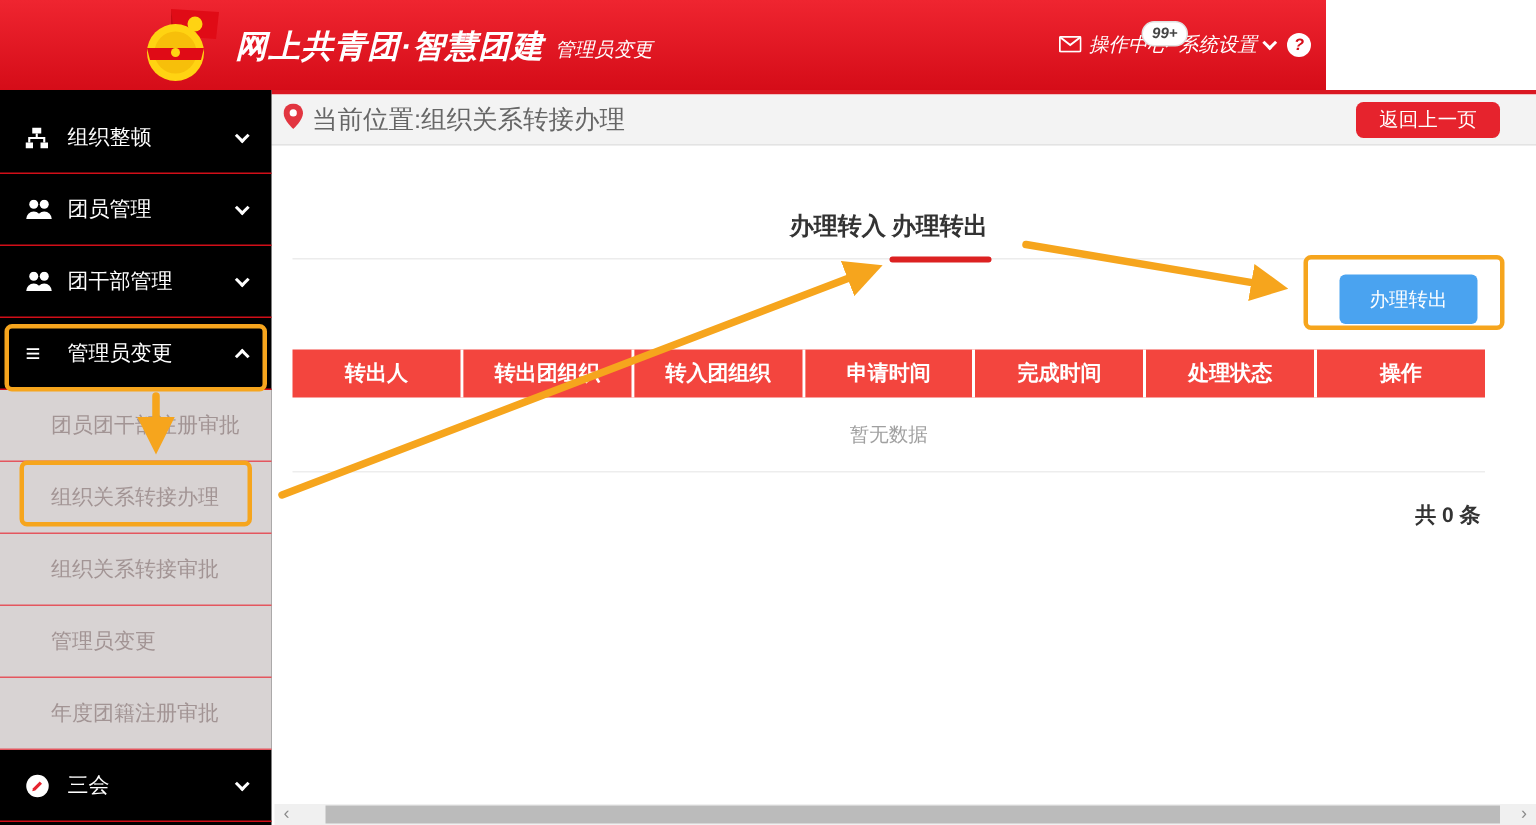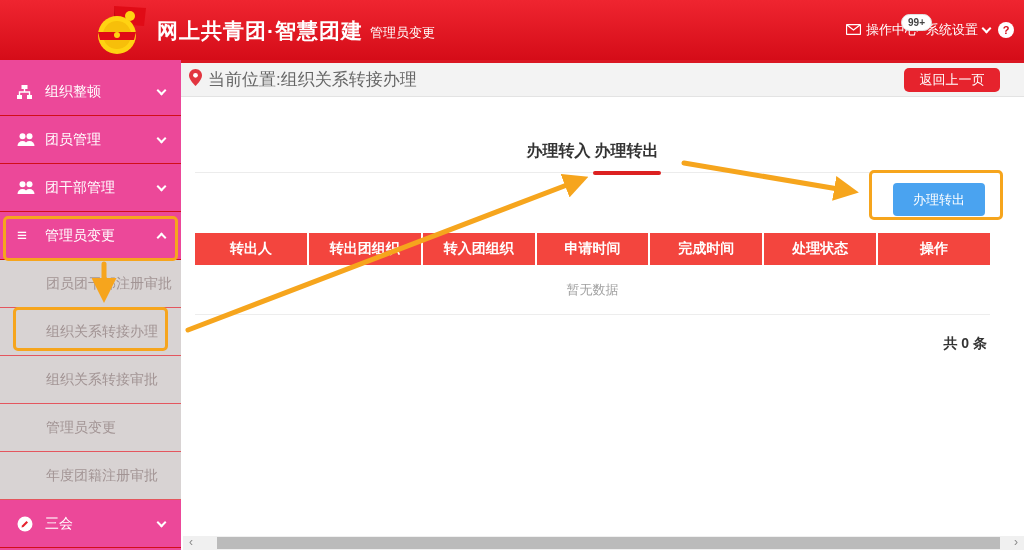--- a/index.html
+++ b/index.html
@@ -1,43 +1,43 @@
 <!DOCTYPE html>
 <html><head>
 <meta charset="utf-8">
 <style>
   * { margin:0; padding:0; box-sizing:border-box; }
   html,body { width:1024px; height:550px; overflow:hidden; }
   body { font-family:"Liberation Sans","DejaVu Sans",sans-serif; background:#fff; }
   .app { position:relative; width:1024px; height:550px; overflow:hidden; }
 
   
-  .header { position:absolute; top:0; left:0; width:1024px; height:60px;
-    background:linear-gradient(180deg,#ef2530 0%, #d50c18 100%); display:flex; align-items:center; z-index:10; }
+  .header { position:absolute; top:0; left:0; width:884px; height:60px;
+    background:linear-gradient(180deg,#ef2530 0%, #d50c18 100%); display:flex; align-items:center; z-index:10;font-style:italic; }
   .logo { position:absolute; left:90px; top:4px; width:60px; height:54px; }
   .app-title { position:absolute; left:157px; top:17px; color:#fff; font-size:21px; font-weight:bold; letter-spacing:1px; }
   .personal-link { position:absolute; left:370px; top:24px; color:#fff; font-size:13px; cursor:pointer; }
   .header-right { position:absolute; right:10px; top:0; height:60px; display:flex; align-items:center; gap:8px; color:#fff; font-size:13px; }
   .hr-link { display:flex; align-items:center; gap:5px; cursor:pointer; }
   .badge { position:absolute; right:92px; top:14px; background:#fff; color:#444; font-size:10px; font-weight:bold;
     padding:1px 6px; border-radius:9px; border:1px solid #e0e0e0; line-height:13px; }
   .chev { display:inline-block; width:7px; height:7px; border-right:2px solid #fff; border-bottom:2px solid #fff; transform:rotate(45deg); margin-top:-3px; }
   .chev.up { transform:rotate(-135deg); margin-top:4px; }
   .help-circle { width:16px; height:16px; background:#fff; color:#d50c18; border-radius:50%; font-size:11px; font-weight:bold;
     display:flex; align-items:center; justify-content:center; cursor:pointer; }
 
   
-  .sidebar { position:absolute; top:60px; left:0; width:181px; height:490px; background:#ec4899; padding-top:8px; z-index:5; }
+  .sidebar { position:absolute; top:60px; left:0; width:181px; height:490px; background:#000000; padding-top:8px; z-index:5; }
   .s-item { height:48px; display:flex; align-items:center; padding:0 16px 0 17px; color:#fff; font-size:14px;
     border-bottom:1px solid #d20e18; cursor:pointer; }
   .s-item .s-icon { width:20px; margin-right:8px; display:flex; align-items:center; }
   .s-item .chev { margin-left:auto; }
   .menu-glyph { font-size:17px; font-weight:bold; line-height:14px; }
   .submenu { background:#d8d3d3; }
-  .sub-item { height:48px; display:flex; align-items:center; padding-left:46px; color:#a29494; font-size:14px;
+  .sub-item { height:48px; display:flex; align-items:center; padding-left:34px; color:#a29494; font-size:14px;
     border-bottom:1px solid #e4565e; cursor:pointer; }
   .sub-item:last-child { border-bottom:1px solid #e4565e; }
 
   
   .main { position:absolute; top:60px; left:181px; width:843px; height:490px; background:#fff; border-top:3px solid #da1722; }
   .crumb-bar { position:absolute; top:0; left:0; right:0; height:34px; background:#f3f3f3; border-bottom:1px solid #e3e3e3;
     display:flex; align-items:center; padding-left:8px; }
   .crumb-text { color:#666; font-size:17px; margin-left:6px; }
   .back-btn { position:absolute; right:24px; top:5px; width:96px; height:24px; background:#e6232d; color:#fff; font-size:13px;
     border:none; border-radius:5px; cursor:pointer; font-family:inherit; }

